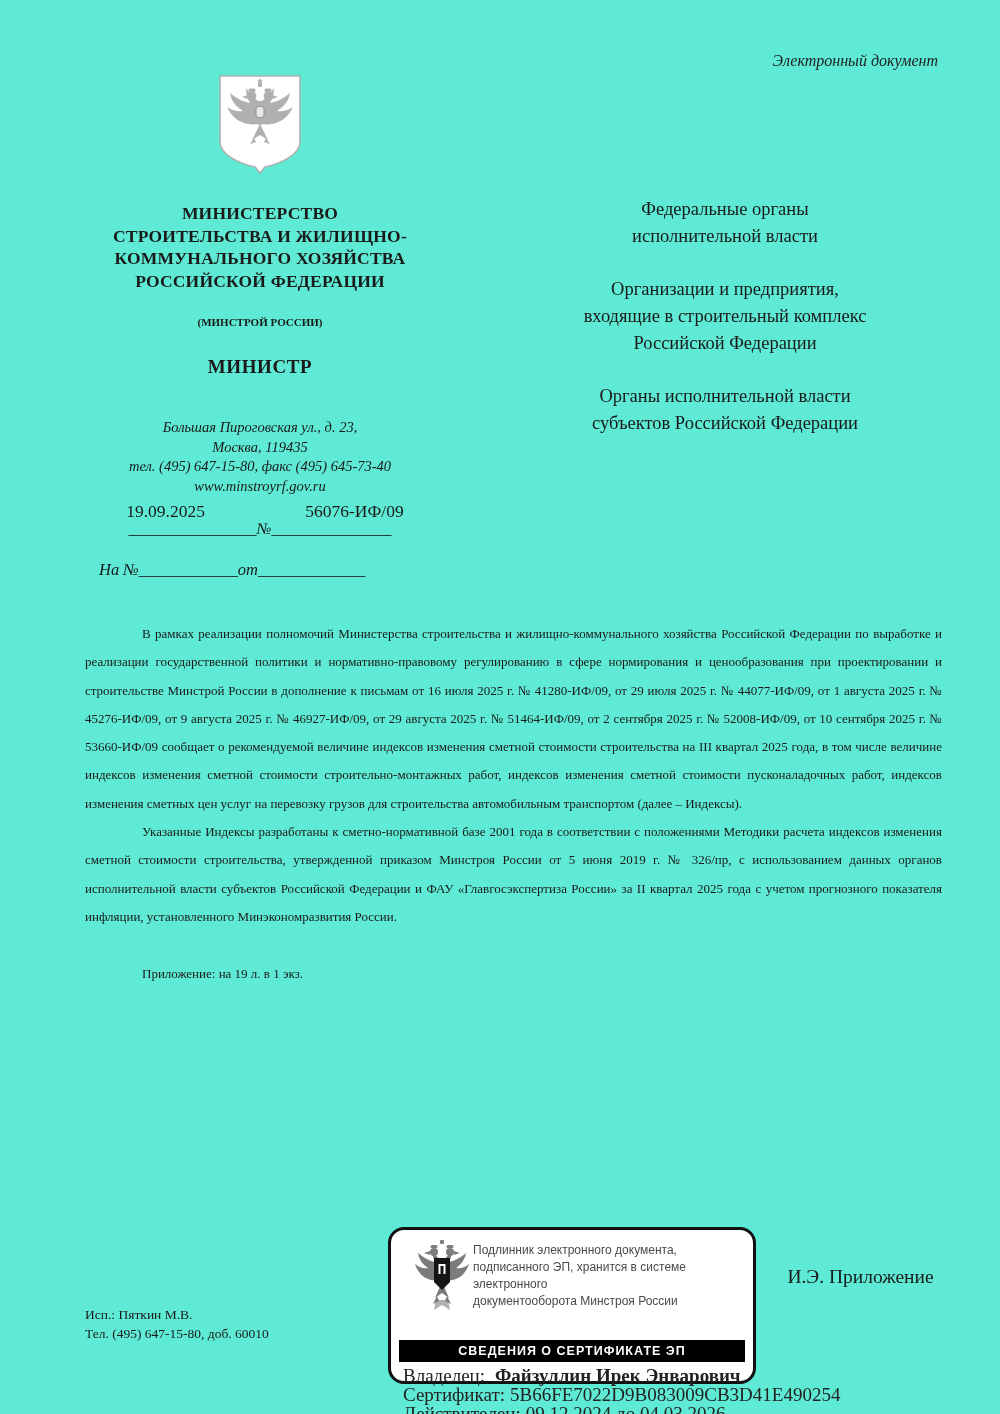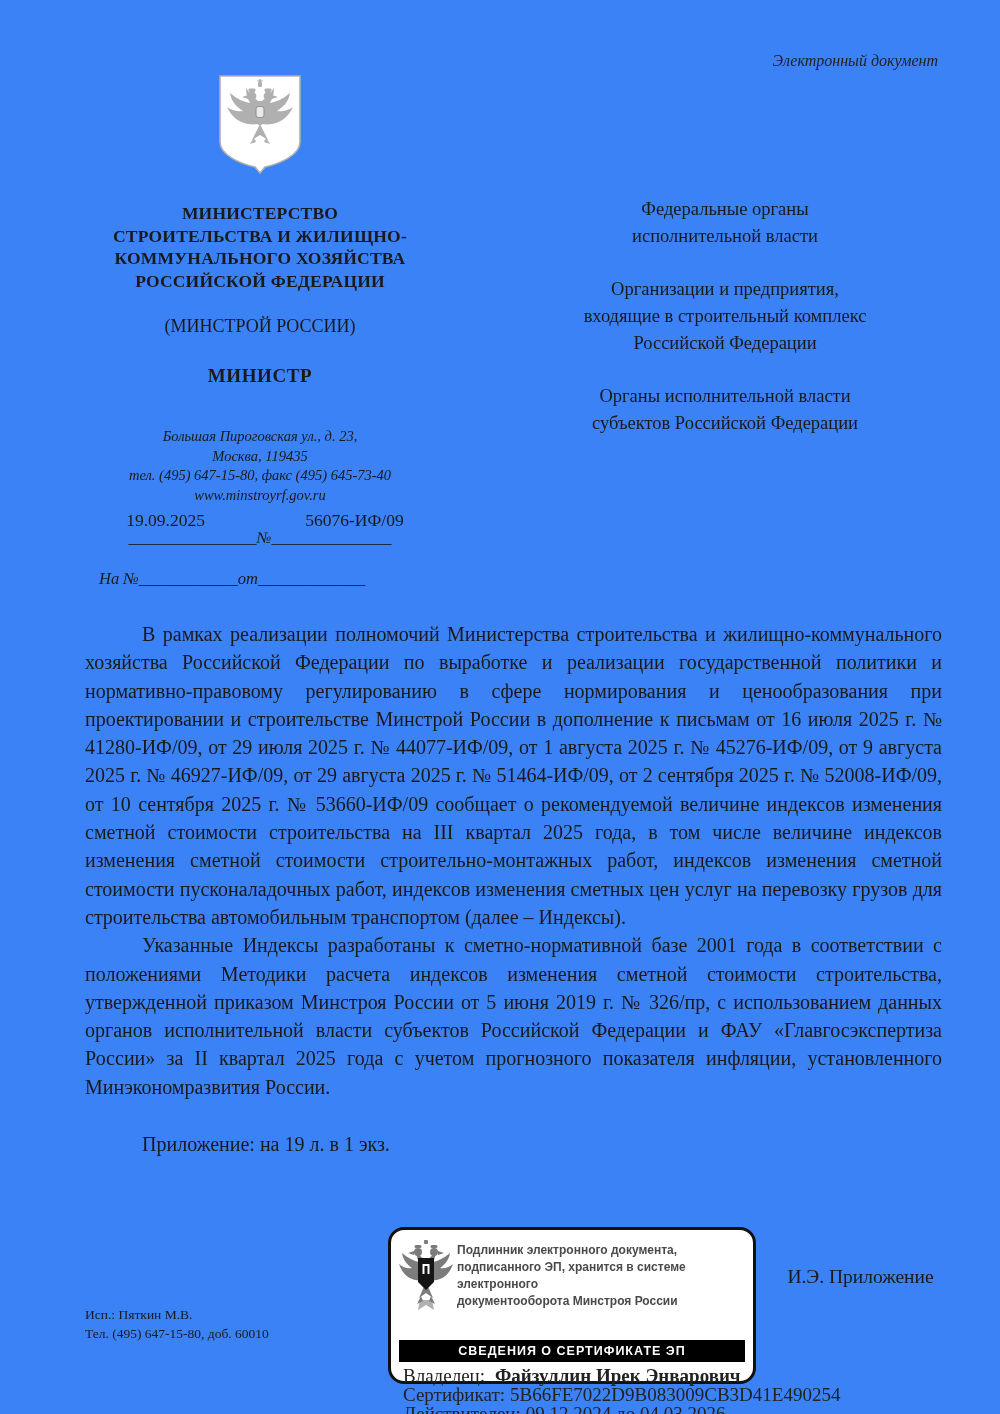--- a/index.html
+++ b/index.html
@@ -1,20 +1,20 @@
 <!DOCTYPE html>
 <html lang="ru"><head>
 <meta charset="utf-8">
 <style>
   html,body{margin:0;padding:0;background:#e8e8e8;}
   .page{
     position:relative;
     width:1000px;height:1414px;
     margin:0 auto;
-    background:#3b82f6;
+    background:#5eead4;
     font-family:"Liberation Serif", serif;
     color:#1a1a1a;
     overflow:hidden;
   }
   .pre{white-space:pre-line;text-align:center;}
 
   
   .edoc{
     position:absolute; top:52px; right:62px;
     font-size:16px; font-style:italic; color:#222;
@@ -24,21 +24,21 @@
   .left-col{
     position:absolute; left:85px; top:72px; width:350px;
     text-align:center;
   }
   .emblem{display:inline-block;}
   .ministry-name{
     margin-top:24px;
     font-size:17.5px; font-weight:bold; line-height:22.5px;
     letter-spacing:.2px;
   }
-  .short-name{margin-top:24px; font-size:18px; font-weight:normal;}
+  .short-name{margin-top:24px; font-size:11px; font-weight:bold;}
   .position{margin-top:28px; font-size:19px; font-weight:bold; letter-spacing:.6px;}
   .address{
     margin-top:40px; font-size:14.5px; font-style:italic; line-height:19.5px;
   }
   .ref-row{
     margin-top:5px; display:flex; font-size:17.5px;gap:28px;
   }
   .ref-row span{flex:1; text-align:center;}
   .ref-line{
     font-size:16px; font-style:italic; letter-spacing:0; line-height:14px;
@@ -52,36 +52,36 @@
   
   .right-col{
     position:absolute; left:505px; top:196px; width:440px;
     font-size:18.5px; line-height:27px; text-align:center;
   }
   .recipient{margin-bottom:26px;}
 
   
   .body{
     position:absolute; left:85px; top:620px; width:857px;
-    font-size:20px; line-height:28.3px; text-align:justify;
+    font-size:13px; line-height:28.3px; text-align:justify;
   }
   .body p{margin:0; text-indent:57px;}
   .attachment{
     margin-top:29px !important; text-align:left;
   }
 
   
   .stamp{
     position:absolute; left:388px; top:1227px; width:368px; height:157px;
     border:3px solid #111; border-radius:16px;
     box-sizing:border-box;
     font-family:"Liberation Sans", sans-serif;
     background:#fff;
   }
-  .stamp-top{display:flex; padding:8px 10px 2px 4px;font-weight:bold;}
+  .stamp-top{display:flex; padding:8px 10px 2px 20px;}
   .stamp-emblem{width:62px; flex:0 0 62px; text-align:center;}
   .stamp-text{
     flex:1; font-size:12px; line-height:17px; color:#4a4a4a; padding-top:4px; text-align:left;
   }
   .stamp-banner{
     margin:20px 8px 4px 8px; background:#000; color:#fff;
     font-size:12.5px; font-weight:bold; letter-spacing:1px;
     text-align:center; padding:4px 0;
   }
   .cert-rows{

